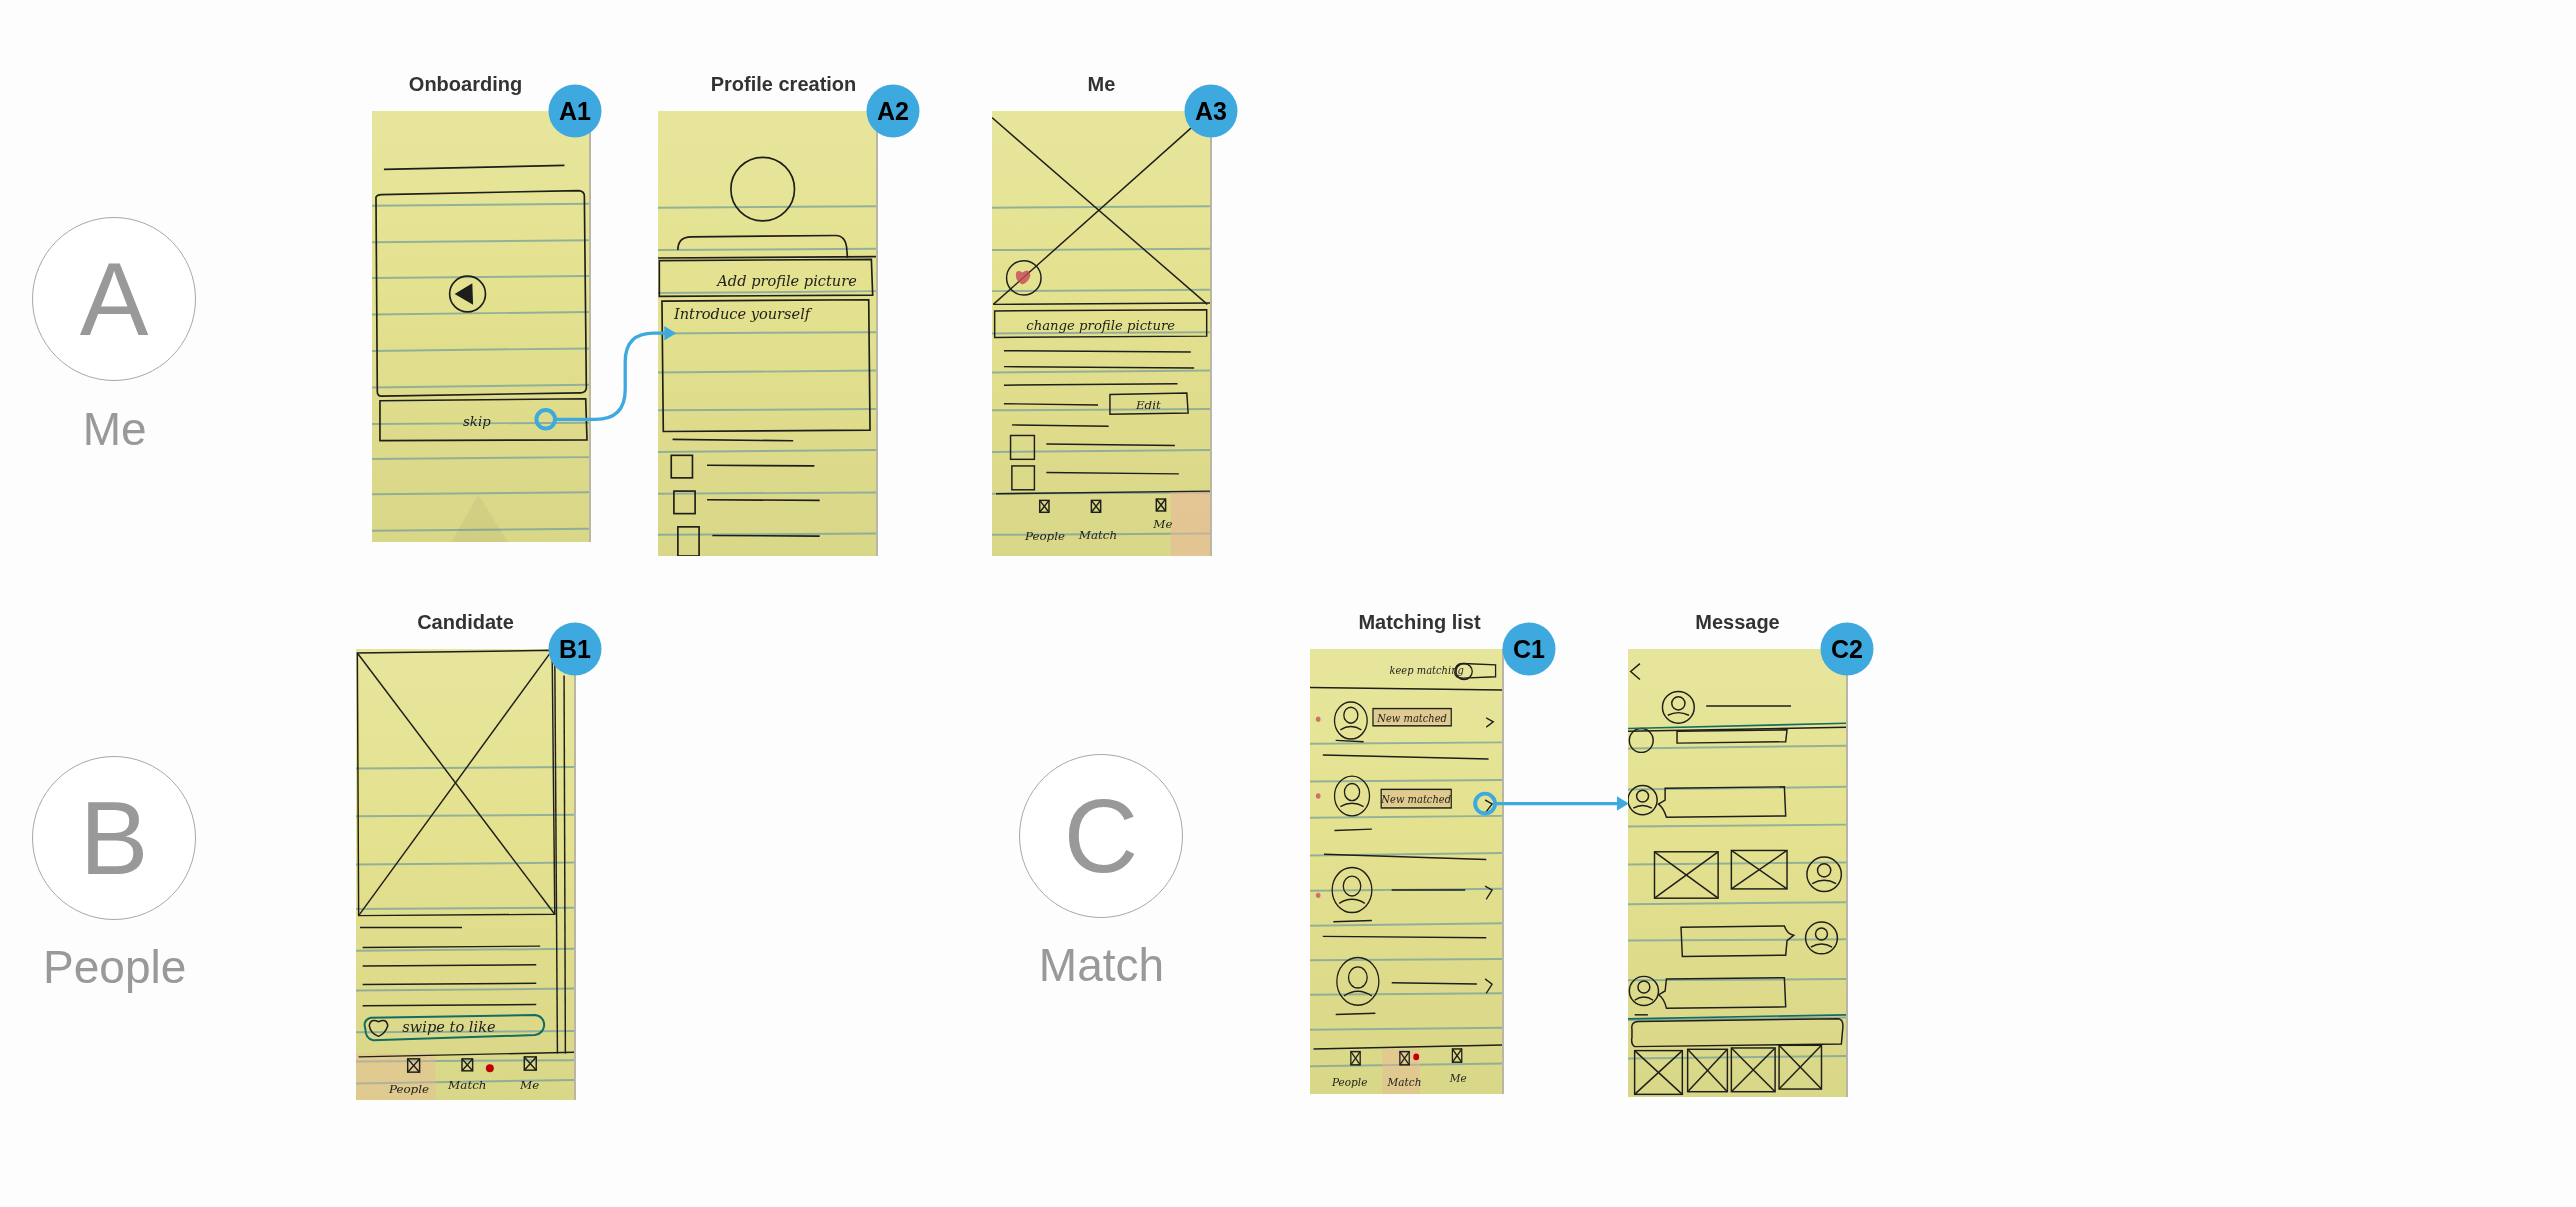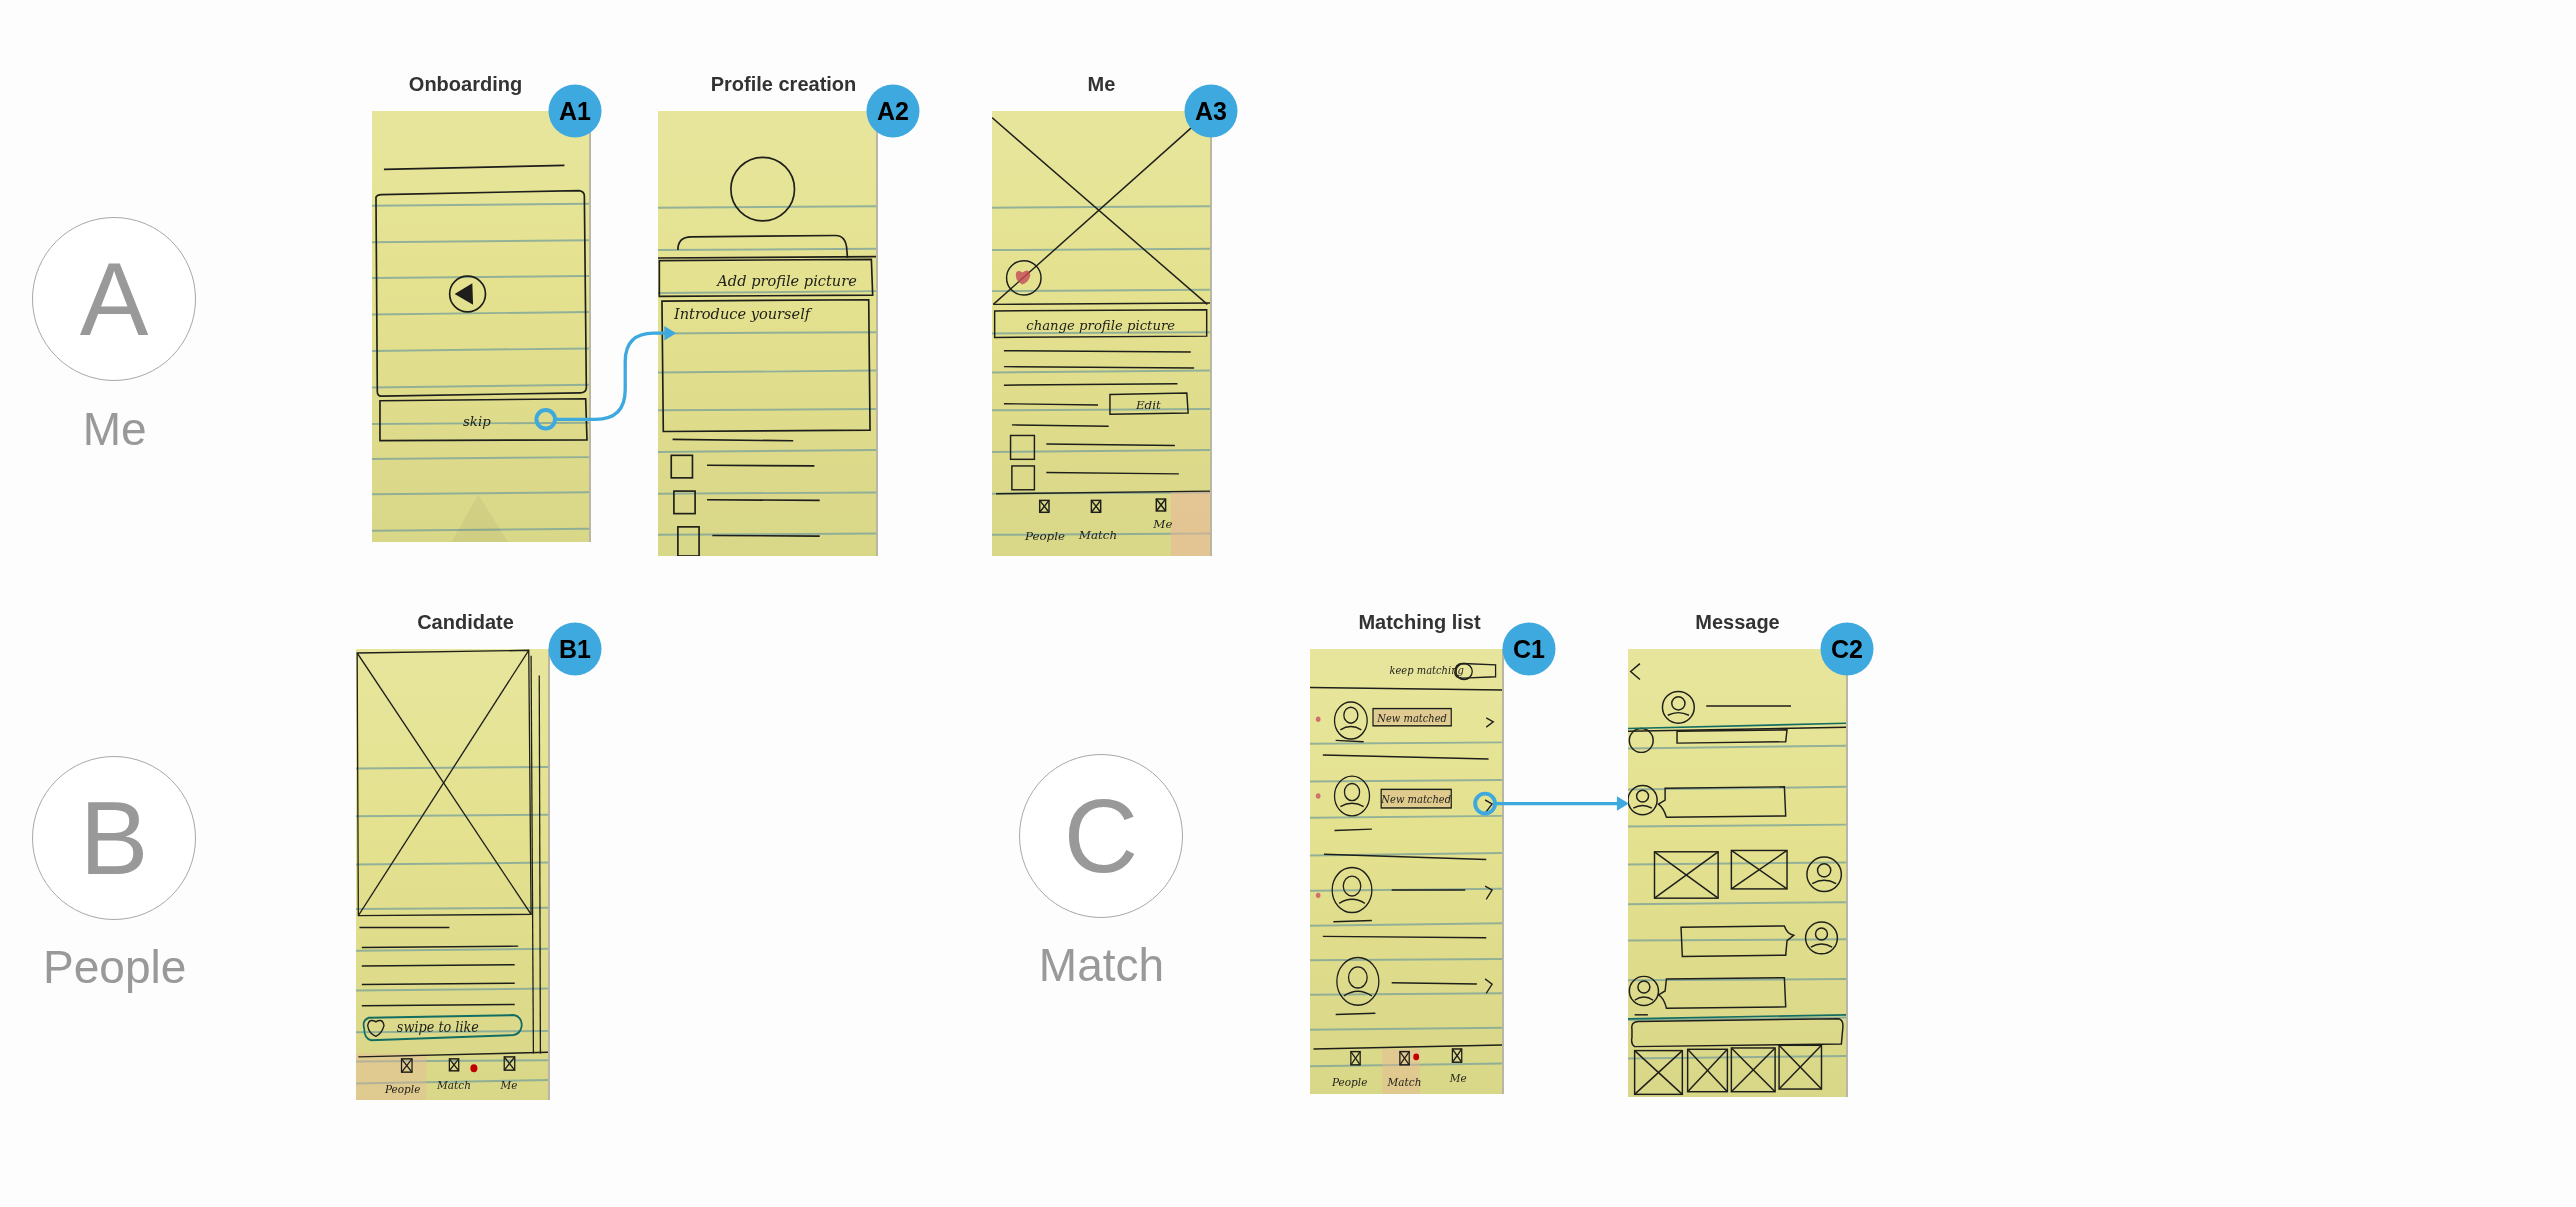--- a/index.html
+++ b/index.html
@@ -168,21 +168,21 @@
     <path d="M36 248 Q36 238 46 244 Q56 236 58 248 Q56 258 46 262 Q36 258 36 248 Z" fill="#c44a56" opacity="0.8"></path>
     <text x="164" y="330" class="hw" font-size="20" text-anchor="middle">change profile picture</text>
     <text x="236" y="450" class="hw" font-size="18" text-anchor="middle">Edit</text>
     <text x="80" y="648" class="hw" font-size="18" text-anchor="middle">People</text>
     <text x="160" y="646" class="hw" font-size="18" text-anchor="middle">Match</text>
     <text x="258" y="630" class="hw" font-size="18" text-anchor="middle">Me</text>
   </svg>
 </div>
 <div class="badge" style="left:1211px; top:111px;">A3</div>
 
-<div class="sheet" style="left:356px; top:649px; width:192px; height:451px;text-decoration:underline;">
+<div class="sheet" style="left:356px; top:649px; width:218px; height:451px;text-decoration:underline;">
   <svg viewBox="0 0 329 680" preserveAspectRatio="none">
     <g stroke="#7fa59a" stroke-width="3" opacity="0.8">
       <line x1="0" y1="180" x2="329" y2="178"></line>
         <line x1="0" y1="252" x2="329" y2="250"></line>
       <line x1="0" y1="325" x2="329" y2="322"></line>
         <line x1="0" y1="392" x2="329" y2="390"></line>
       <line x1="0" y1="455" x2="329" y2="452"></line>
         <line x1="0" y1="515" x2="329" y2="512"></line>
       <line x1="0" y1="578" x2="329" y2="576"></line>
         <line x1="0" y1="622" x2="329" y2="620"></line>

